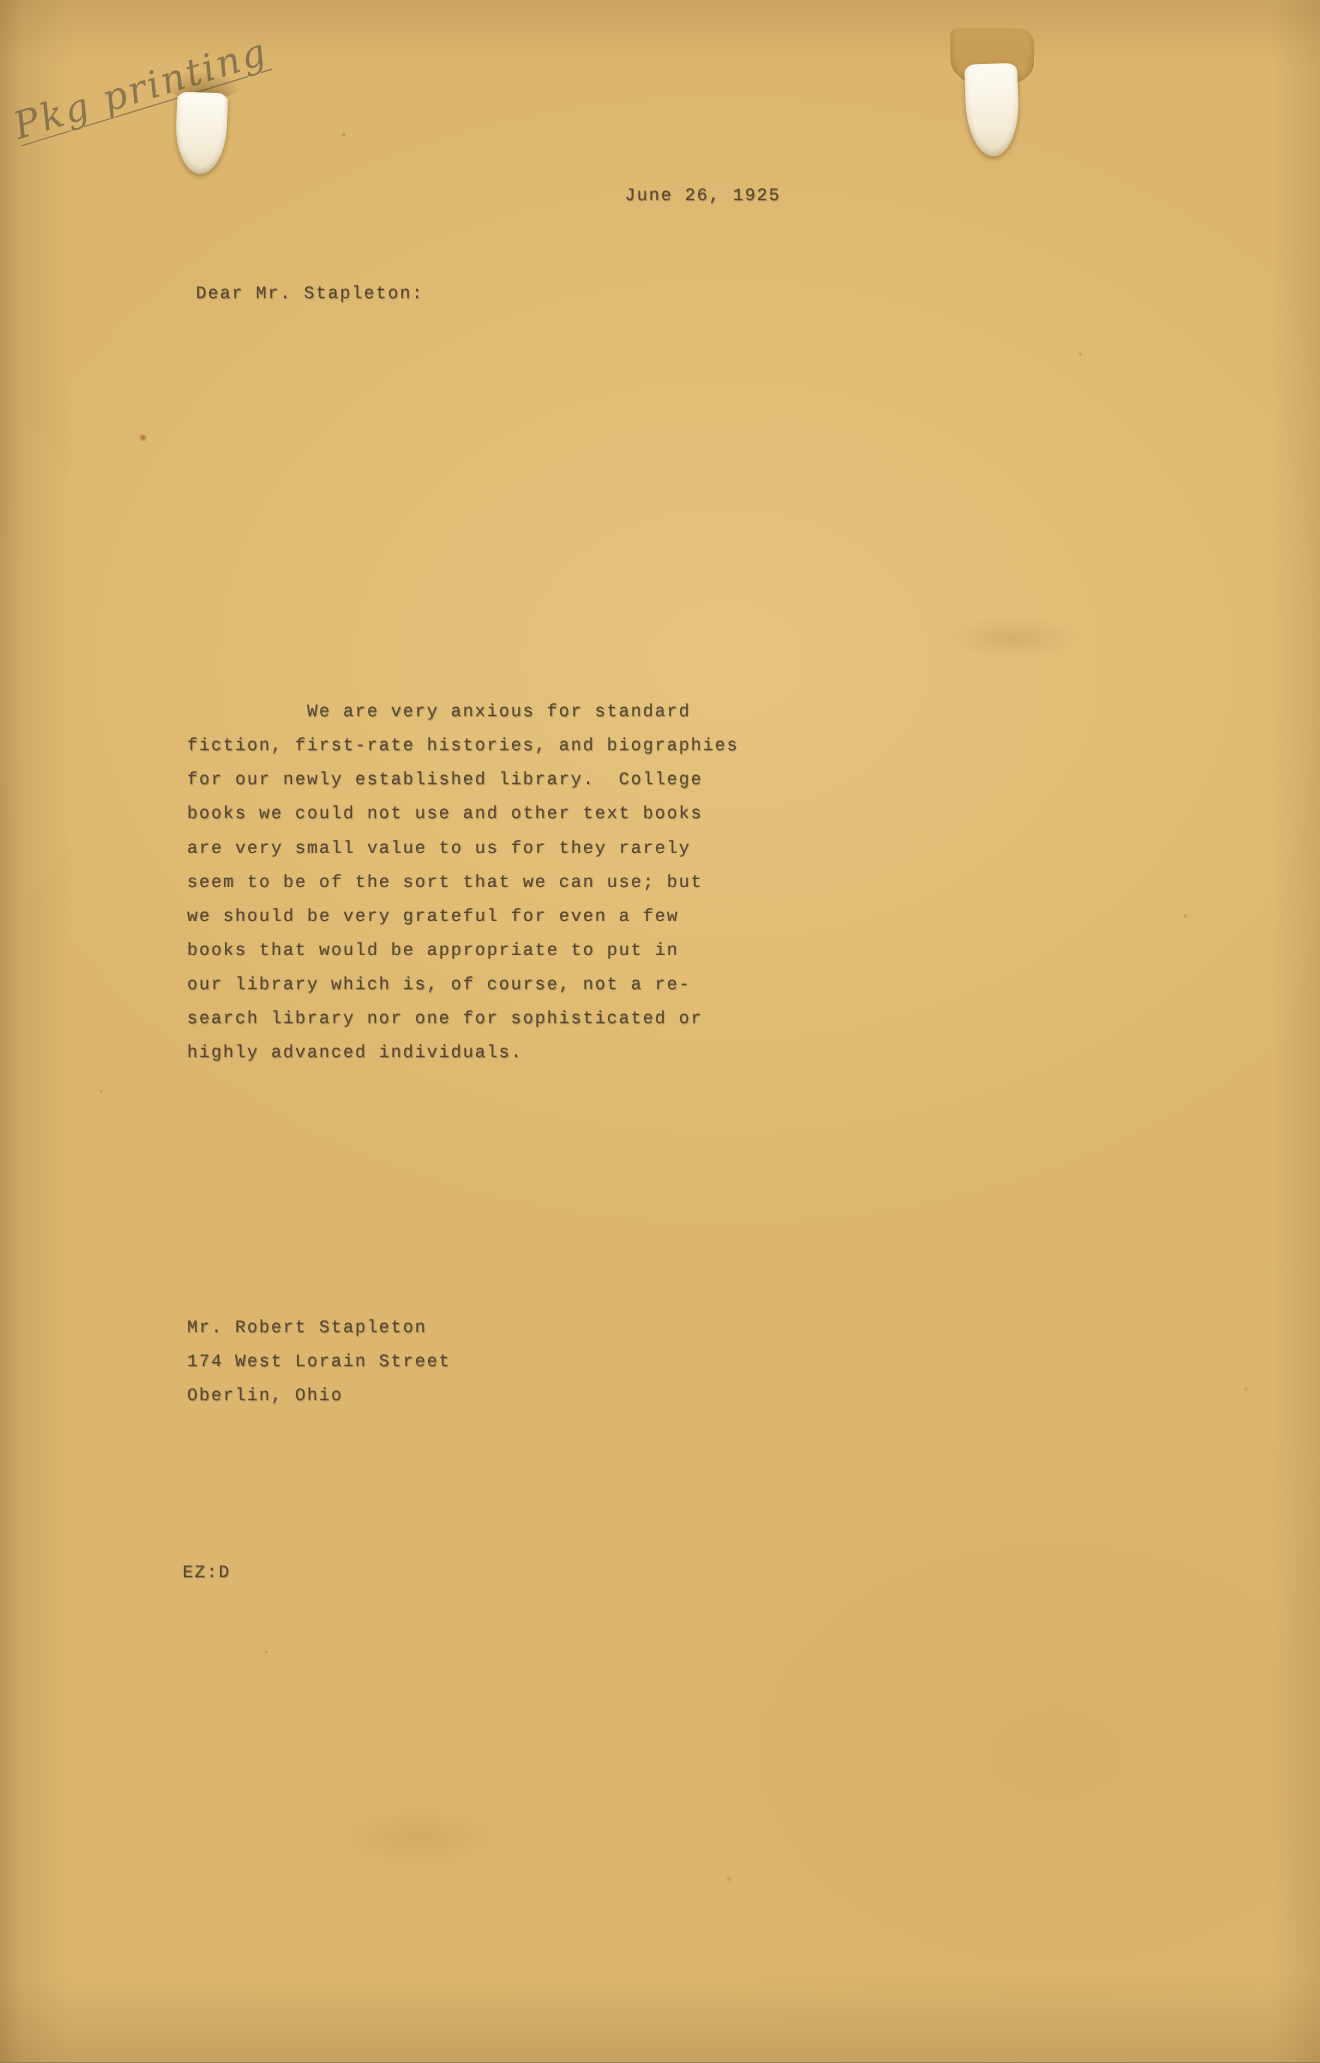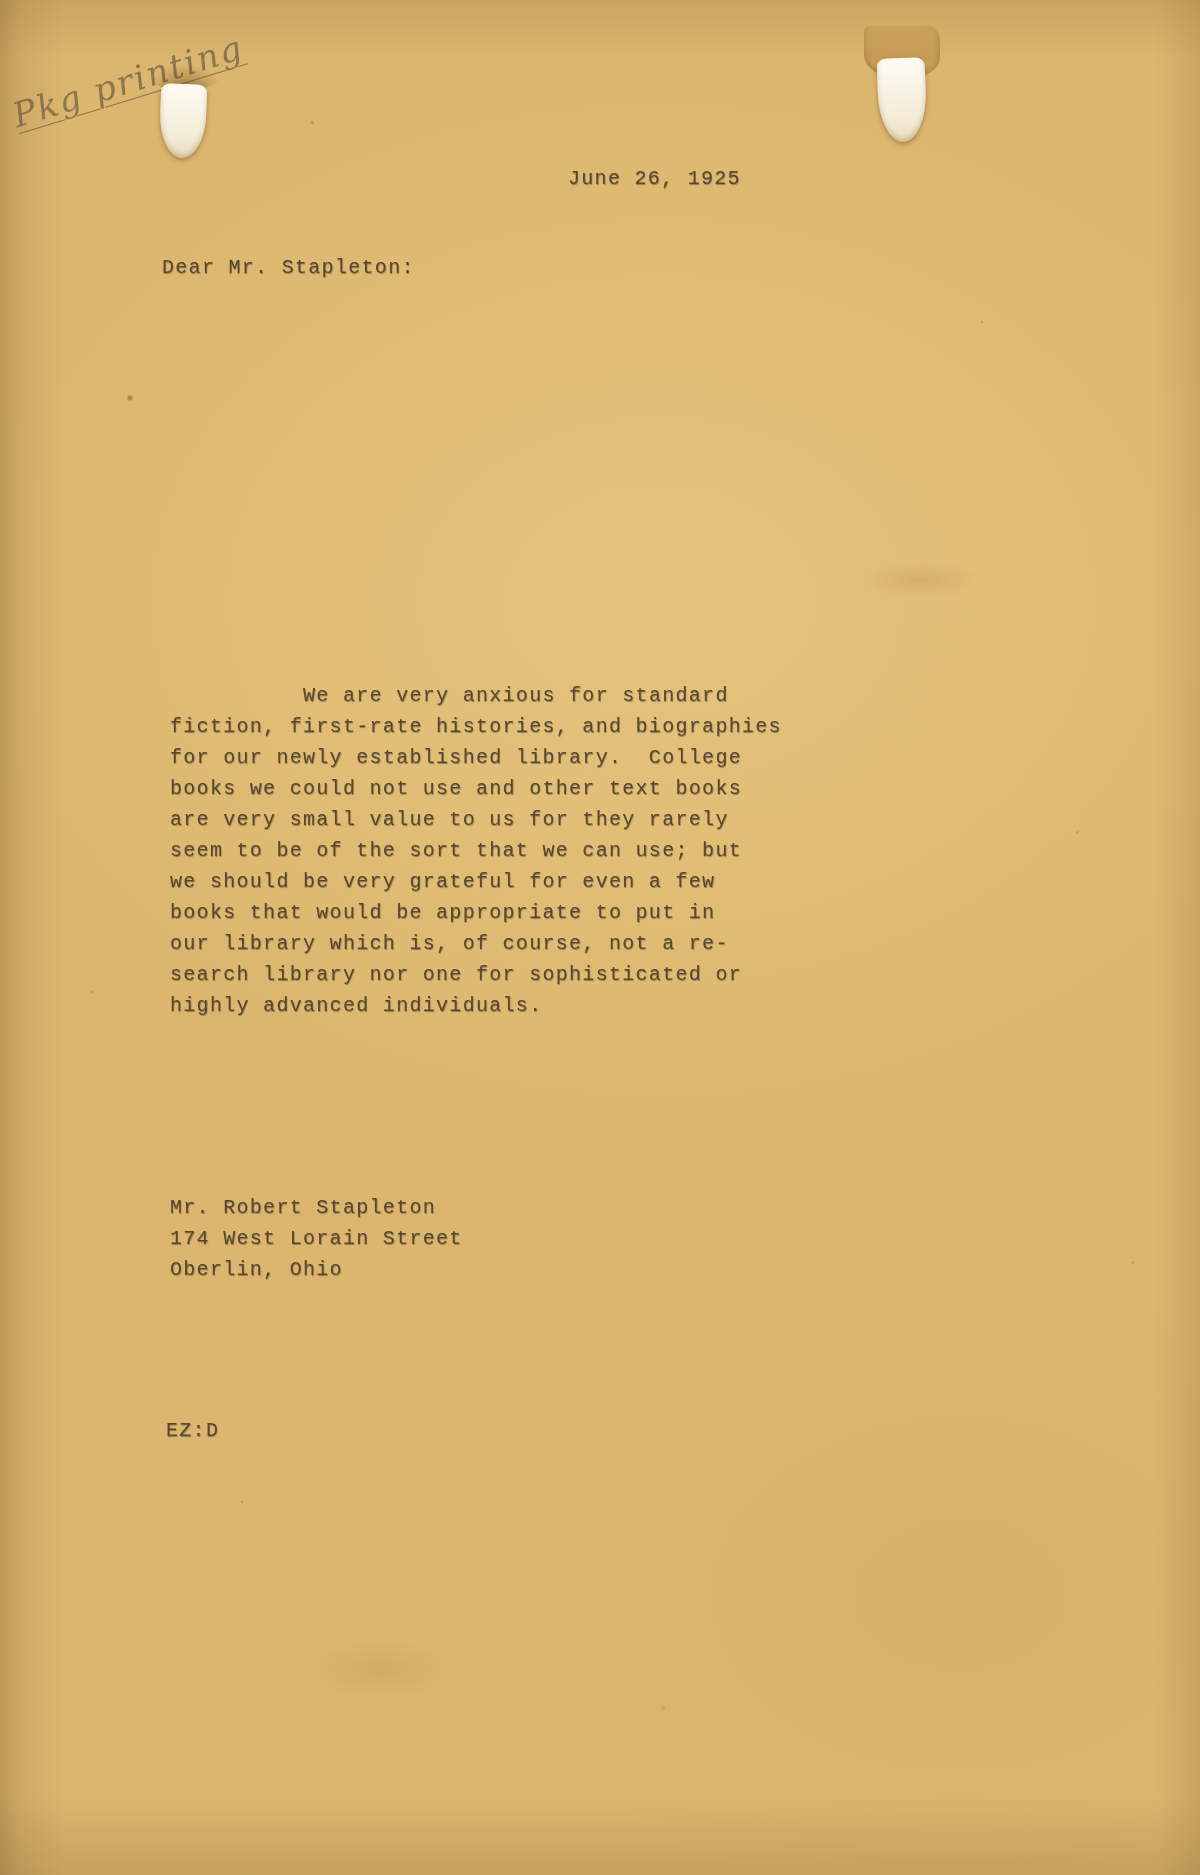--- a/index.html
+++ b/index.html
@@ -34,21 +34,21 @@
       radial-gradient(ellipse, rgba(150,105,50,0.18) 0%, rgba(150,105,50,0) 70%),
       radial-gradient(ellipse, rgba(150,105,50,0.15) 0%, rgba(150,105,50,0) 70%);
     background-repeat: no-repeat;
     background-size: 8px 8px, 5px 5px, 4px 4px, 5px 5px, 4px 4px, 6px 6px, 4px 4px, 5px 5px, 120px 40px, 160px 60px;
     background-position: 126px 394px, 310px 120px, 980px 320px, 1075px 830px, 240px 1500px, 660px 1705px, 90px 990px, 1130px 1260px, 860px 560px, 300px 1640px;
   }
   .tw {
     position:absolute;
     color:#463828;
     opacity:0.88;
-    font-size:20px;
+    font-size:16px;
     line-height:31px;
     letter-spacing:1.3px;
     white-space:pre-wrap;
     text-shadow: 0.6px 0.6px 0.9px rgba(70,56,40,0.55);
   }
   .note {
     position:absolute;
     left:8px; top:58px;
     width:260px;
     transform: rotate(-17deg);
@@ -98,25 +98,25 @@
 
   <div class="note">Pkg printing</div>
 
   <div class="notch notch-left"></div>
   <div class="tab tab-left"></div>
   <div class="torn-patch"></div>
   <div class="tab tab-right"></div>
 
   <div class="tw" style="left:568px; top:163px;">June 26, 1925</div>
 
-  <div class="tw" style="left:162px; top:252px;text-align:right;">Dear Mr. Stapleton:</div>
+  <div class="tw" style="left:178px; top:252px;text-align:right;">Dear Mr. Stapleton:</div>
 
 
 
-  <div class="tw" style="left:170px; top:680px; width:790px;">          We are very anxious for standard
+  <div class="tw" style="left:170px; top:632px; width:790px;">          We are very anxious for standard
 fiction, first-rate histories, and biographies
 for our newly established library.  College
 books we could not use and other text books
 are very small value to us for they rarely
 seem to be of the sort that we can use; but
 we should be very grateful for even a few
 books that would be appropriate to put in
 our library which is, of course, not a re-
 search library nor one for sophisticated or
 highly advanced individuals.</div>

